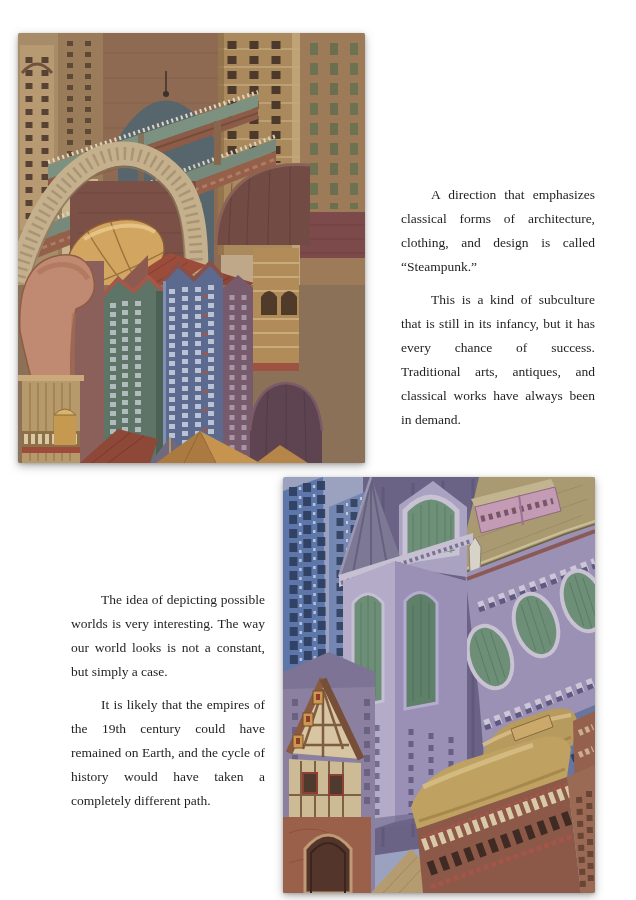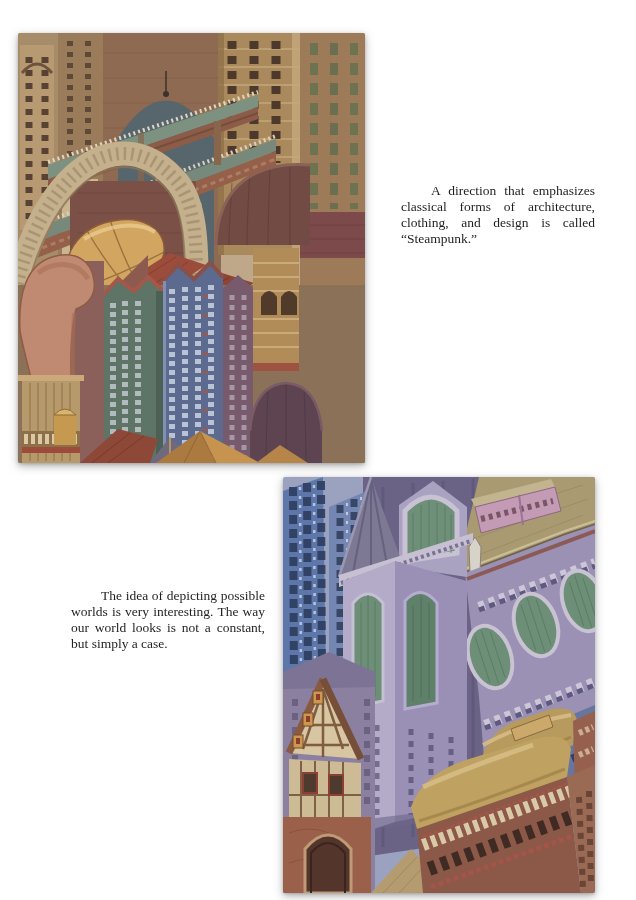--- a/index.html
+++ b/index.html
@@ -3,21 +3,21 @@
 <meta charset="utf-8">
 <style>
   html,body{margin:0;padding:0;background:#ffffff;}
   .page{position:relative;width:636px;height:900px;background:#ffffff;overflow:hidden;
         font-family:"Liberation Serif","DejaVu Serif",serif;}
   figure.art{position:absolute;margin:0;border-radius:2px;overflow:hidden;
         box-shadow:0 3px 8px rgba(100,100,100,.5),0 1px 3px rgba(120,120,120,.35);}
   figure.art svg{display:block;width:100%;height:100%;}
   .art1{left:18px;top:33px;width:347px;height:430px;}
   .art2{left:283px;top:477px;width:312px;height:416px;}
-  .textblock{position:absolute;font-size:13.5px;line-height:16px;color:#1f1f1f;text-align:justify;}
+  .textblock{position:absolute;font-size:13.5px;line-height:24px;color:#1f1f1f;text-align:justify;}
   .textblock p{margin:0;text-indent:30px;}
   .textblock p + p{margin-top:9px;}
   .tb1{left:401px;top:183px;width:194px;}
   .tb2{left:45px;top:588px;width:194px;margin-left:26px;}
 </style>
 </head>
 <body>
 
 <div class="page">
 
@@ -192,24 +192,26 @@
         <polygon points="138,430 182,398 198,430" fill="#ab7a40"></polygon>
         <polygon points="198,430 182,398 242,430" fill="#c7944f"></polygon>
         <path d="M182,398 L198,430 M182,398 L166,430" stroke="#8a5f2e" opacity=".7"></path>
         <polygon points="238,430 262,412 290,430" fill="#b5854a"></polygon>
       </g>
     </svg>
   </figure>
 
   <div class="textblock tb1">
     <p>A direction that emphasizes classical forms of architecture, clothing, and design is called “Steampunk.”</p>
+    <p>This is a kind of subculture that is still in its infancy, but it has every chance of success. Traditional arts, antiques, and classical works have always been in demand.</p>
   </div>
 
   <div class="textblock tb2">
     <p>The idea of depicting possible worlds is very interesting. The way our world looks is not a constant, but simply a case.</p>
+    <p>It is likely that the empires of the 19th century could have remained on Earth, and the cycle of history would have taken a completely different path.</p>
   </div>
 
   <figure class="art art2">
     <svg viewBox="0 0 312 416" preserveAspectRatio="none" role="img">
       <rect width="312" height="416" fill="#9aa2bf"></rect>
 
       <g>
         <polygon points="80,0 215,0 215,360 80,380" fill="#6b6386"></polygon>
         <path d="M100,10 V370 M130,6 V360 M160,4 V350 M190,2 V340" stroke="#575070" stroke-width="3" opacity=".5"></path>
       </g>

